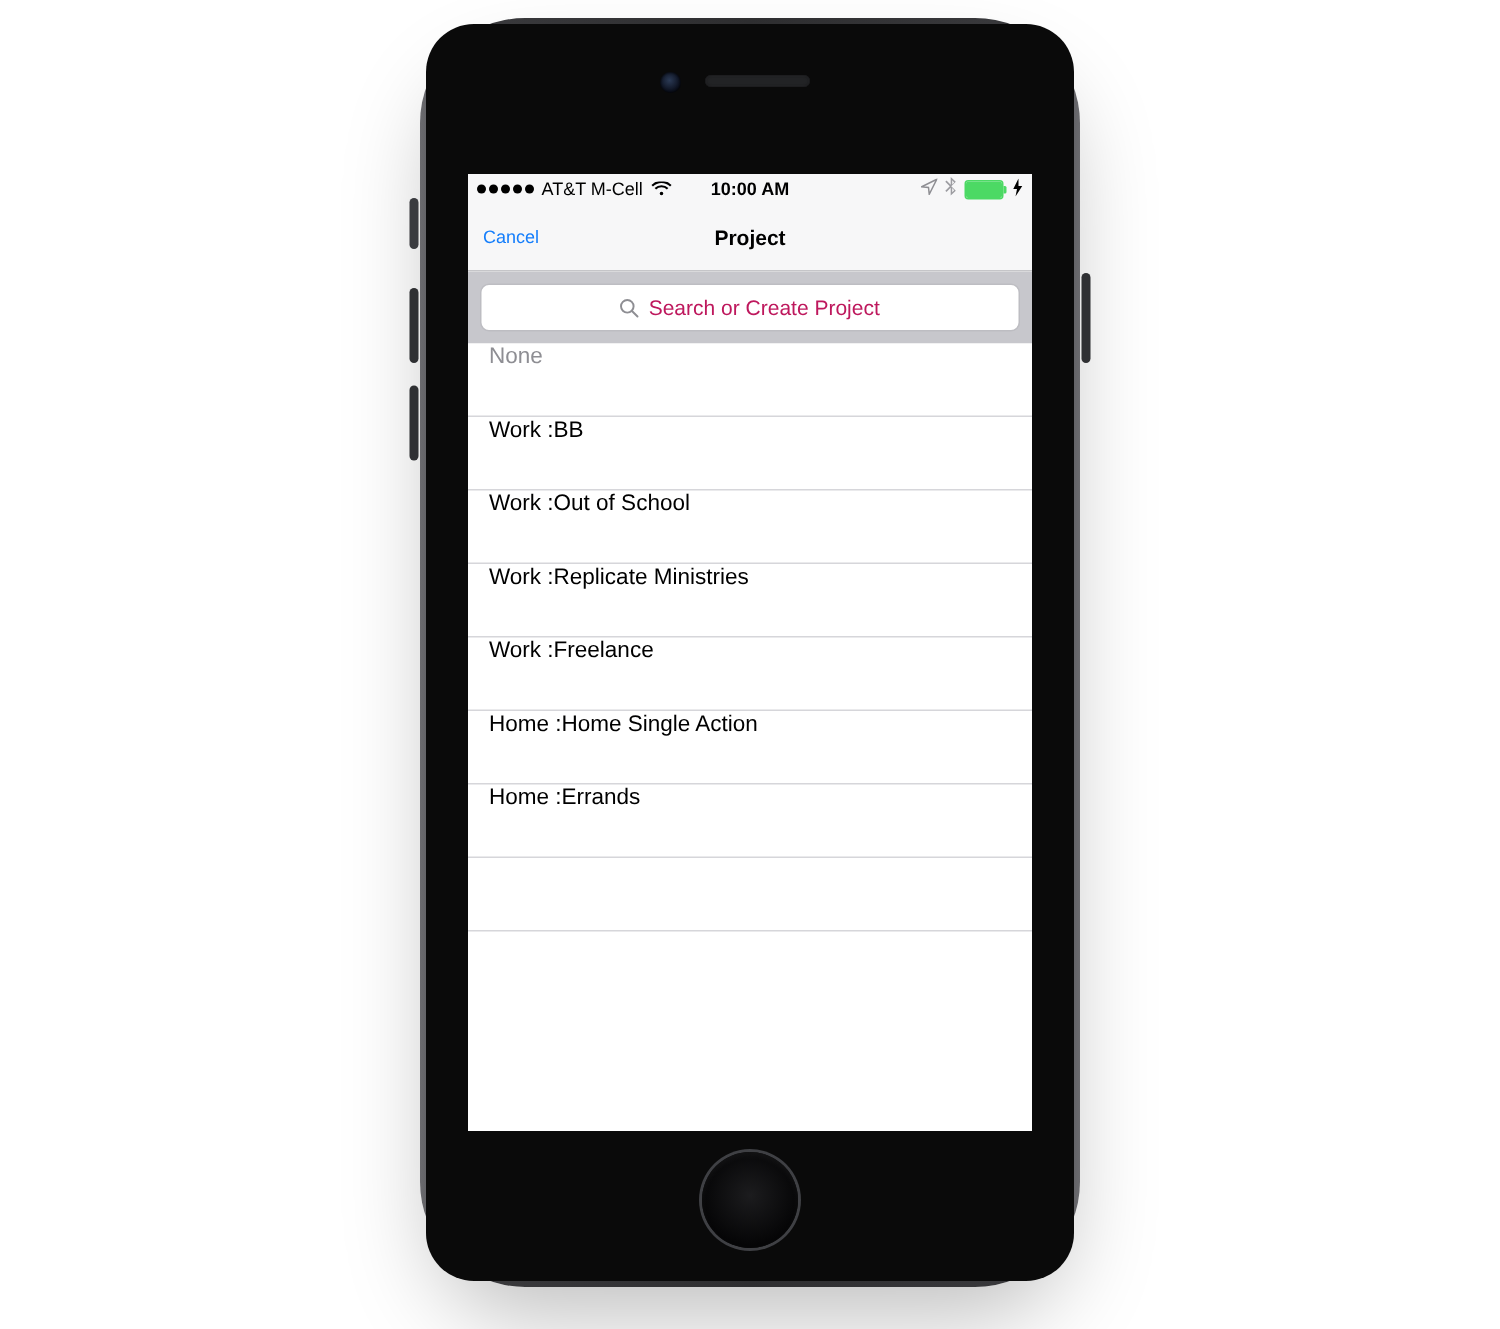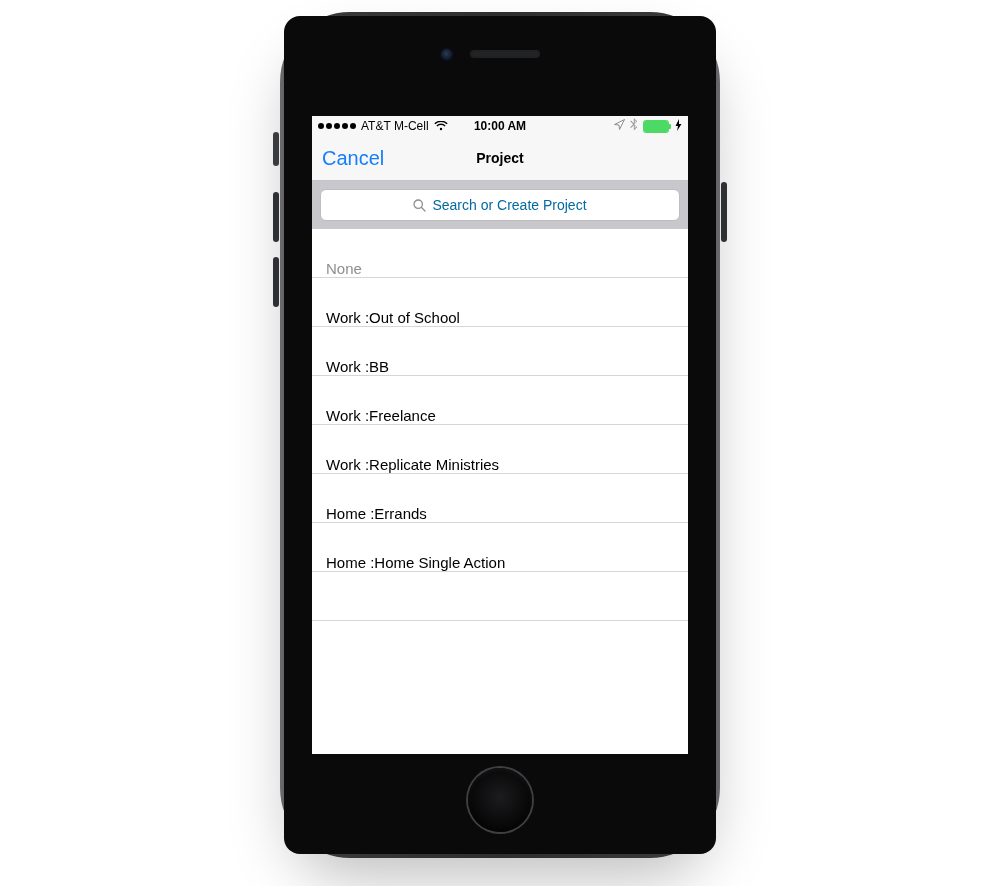--- a/index.html
+++ b/index.html
@@ -24,21 +24,21 @@
     position: absolute;
     left: 280px; top: 12px;
     width: 440px; height: 846px;
     border-radius: 70px;
     background: linear-gradient(90deg,#6b6b6f 0%,#3a3a3d 6%,#2e2e30 50%,#3a3a3d 94%,#6b6b6f 100%);
     padding: 4px;
     box-sizing: border-box;
   }
   .device-inner {
     width: 100%; height: 100%;
-    border-radius: 16px;
+    border-radius: 32px;
     background: #0a0a0a;
     position: relative;
   }
   
   .side-btn { position:absolute; background:#2f3033; border-radius:3px; }
   .side-btn.silence { left:-7px; top:120px; width:6px; height:34px; background:#3a3b3f; }
   .side-btn.vol-up  { left:-7px; top:180px; width:6px; height:50px; }
   .side-btn.vol-dn  { left:-7px; top:245px; width:6px; height:50px; }
   .side-btn.power   { right:-7px; top:170px; width:6px; height:60px; }
 
@@ -106,21 +106,21 @@
   
   .nav-bar {
     height:44px;
     background:#f7f7f8;
     border-bottom:1px solid #c5c5c8;
     position:relative;
     display:flex; align-items:center;
   }
   .nav-left {
     position:absolute; left:10px;
-    color:#157efb; font-size:20px; font-weight:400;
+    color:#157efb; font-size:12px; font-weight:400;
     cursor:pointer;
   }
   .nav-title {
     margin:0 auto;
     font-size:14px; font-weight:600; color:#000;
   }
 
   
   .search-wrap {
     background:#c7c7cc;
@@ -130,27 +130,27 @@
     background:#ffffff;
     border:1px solid #bdbdc2;
     border-radius:6px;
     height:30px;
     display:flex; align-items:center; justify-content:center;
     gap:6px;
     color:#8e8e93;
     font-size:14px;
   }
   .search-field .mag svg { display:block; }
-  .search-placeholder { color:#0369a1; font-size:14px; }
+  .search-placeholder { color:#be185d; font-size:14px; }
 
   
   .list { background:#ffffff; }
   .row {
     height:48px;
-    display:flex; align-items:flex-end;
+    display:flex; align-items:flex-start;
     padding:0 14px;
     font-size:15px;
     color:#000;
     border-bottom:1px solid #d6d6da;
   }
   .row.none-row { color:#8e8e93; }
   .row.empty-row { height:48px; border-bottom:1px solid #d6d6da; }
 
 </style>
 </head>
@@ -224,36 +224,36 @@
           </span>
           <span class="search-placeholder">Search or Create Project</span>
         </div>
       </div>
 
       <div class="list">
         <div class="row none-row">
           <span>None</span>
         </div>
         <div class="row">
+          <span>Work :BB</span>
+        </div>
+        <div class="row">
           <span>Work :Out of School</span>
         </div>
         <div class="row">
-          <span>Work :BB</span>
+          <span>Work :Replicate Ministries</span>
         </div>
         <div class="row">
           <span>Work :Freelance</span>
         </div>
         <div class="row">
-          <span>Work :Replicate Ministries</span>
+          <span>Home :Home Single Action</span>
         </div>
         <div class="row">
           <span>Home :Errands</span>
-        </div>
-        <div class="row">
-          <span>Home :Home Single Action</span>
         </div>
         <div class="row empty-row"></div>
         <div class="row empty-row" style="border-bottom:none;"></div>
       </div>
 
     </div>
   </div>
 </div>
 
 </body></html>

